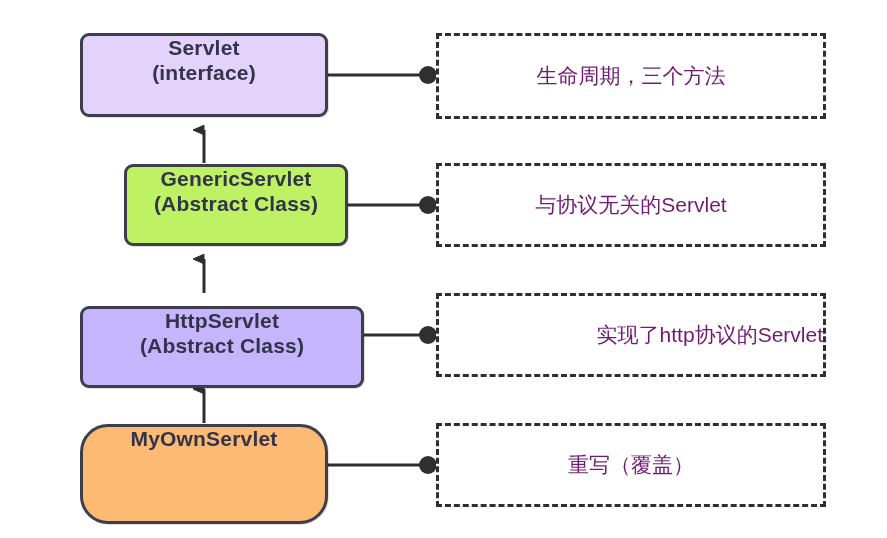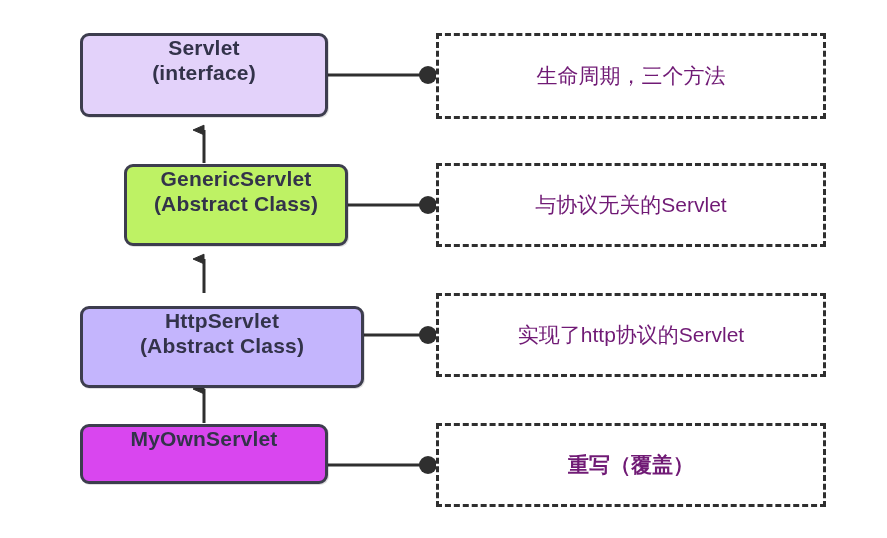--- a/index.html
+++ b/index.html
@@ -103,35 +103,35 @@
   <div class="node" style="left: 80px; top: 164px; width: 224px; height: 82px; background: #bef264; margin-left: 44px;">
     <span class="line1">GenericServlet</span>
     <span class="line2">(Abstract Class)</span>
   </div>
 
   <div class="node" style="left: 80px; top: 294px; width: 284px; height: 82px; background: #c4b5fd; margin-top: 12px;">
     <span class="line1">HttpServlet</span>
     <span class="line2">(Abstract Class)</span>
   </div>
 
-  <div class="node" style="left: 80px; top: 424px; width: 248px; height: 60px; background: #d946ef;">
+  <div class="node" style="left: 80px; top: 424px; width: 248px; height: 100px; background: #fdba74; border-radius: 28px;">
     <span class="line1">MyOwnServlet</span>
   </div>
 
   <div class="note" style="left: 436px; top: 33px; width: 390px; height: 86px;">
     <span class="line1">生命周期，三个方法</span>
   </div>
 
   <div class="note" style="left: 436px; top: 163px; width: 390px; height: 84px;">
     <span class="line1">与协议无关的Servlet</span>
 
   </div>
 
-  <div class="note" style="left: 436px; top: 293px; width: 390px; height: 84px;">
+  <div class="note" style="left: 436px; top: 293px; width: 390px; height: 84px; align-items: flex-end;">
     <span class="line1">实现了http协议的Servlet</span>
 
   </div>
 
-  <div class="note" style="left: 436px; top: 423px; width: 390px; height: 84px; font-weight: bold;">
+  <div class="note" style="left: 436px; top: 423px; width: 390px; height: 84px;">
     <span class="line1">重写（覆盖）</span>
   </div>
 
 </div>
 
 </body></html>

